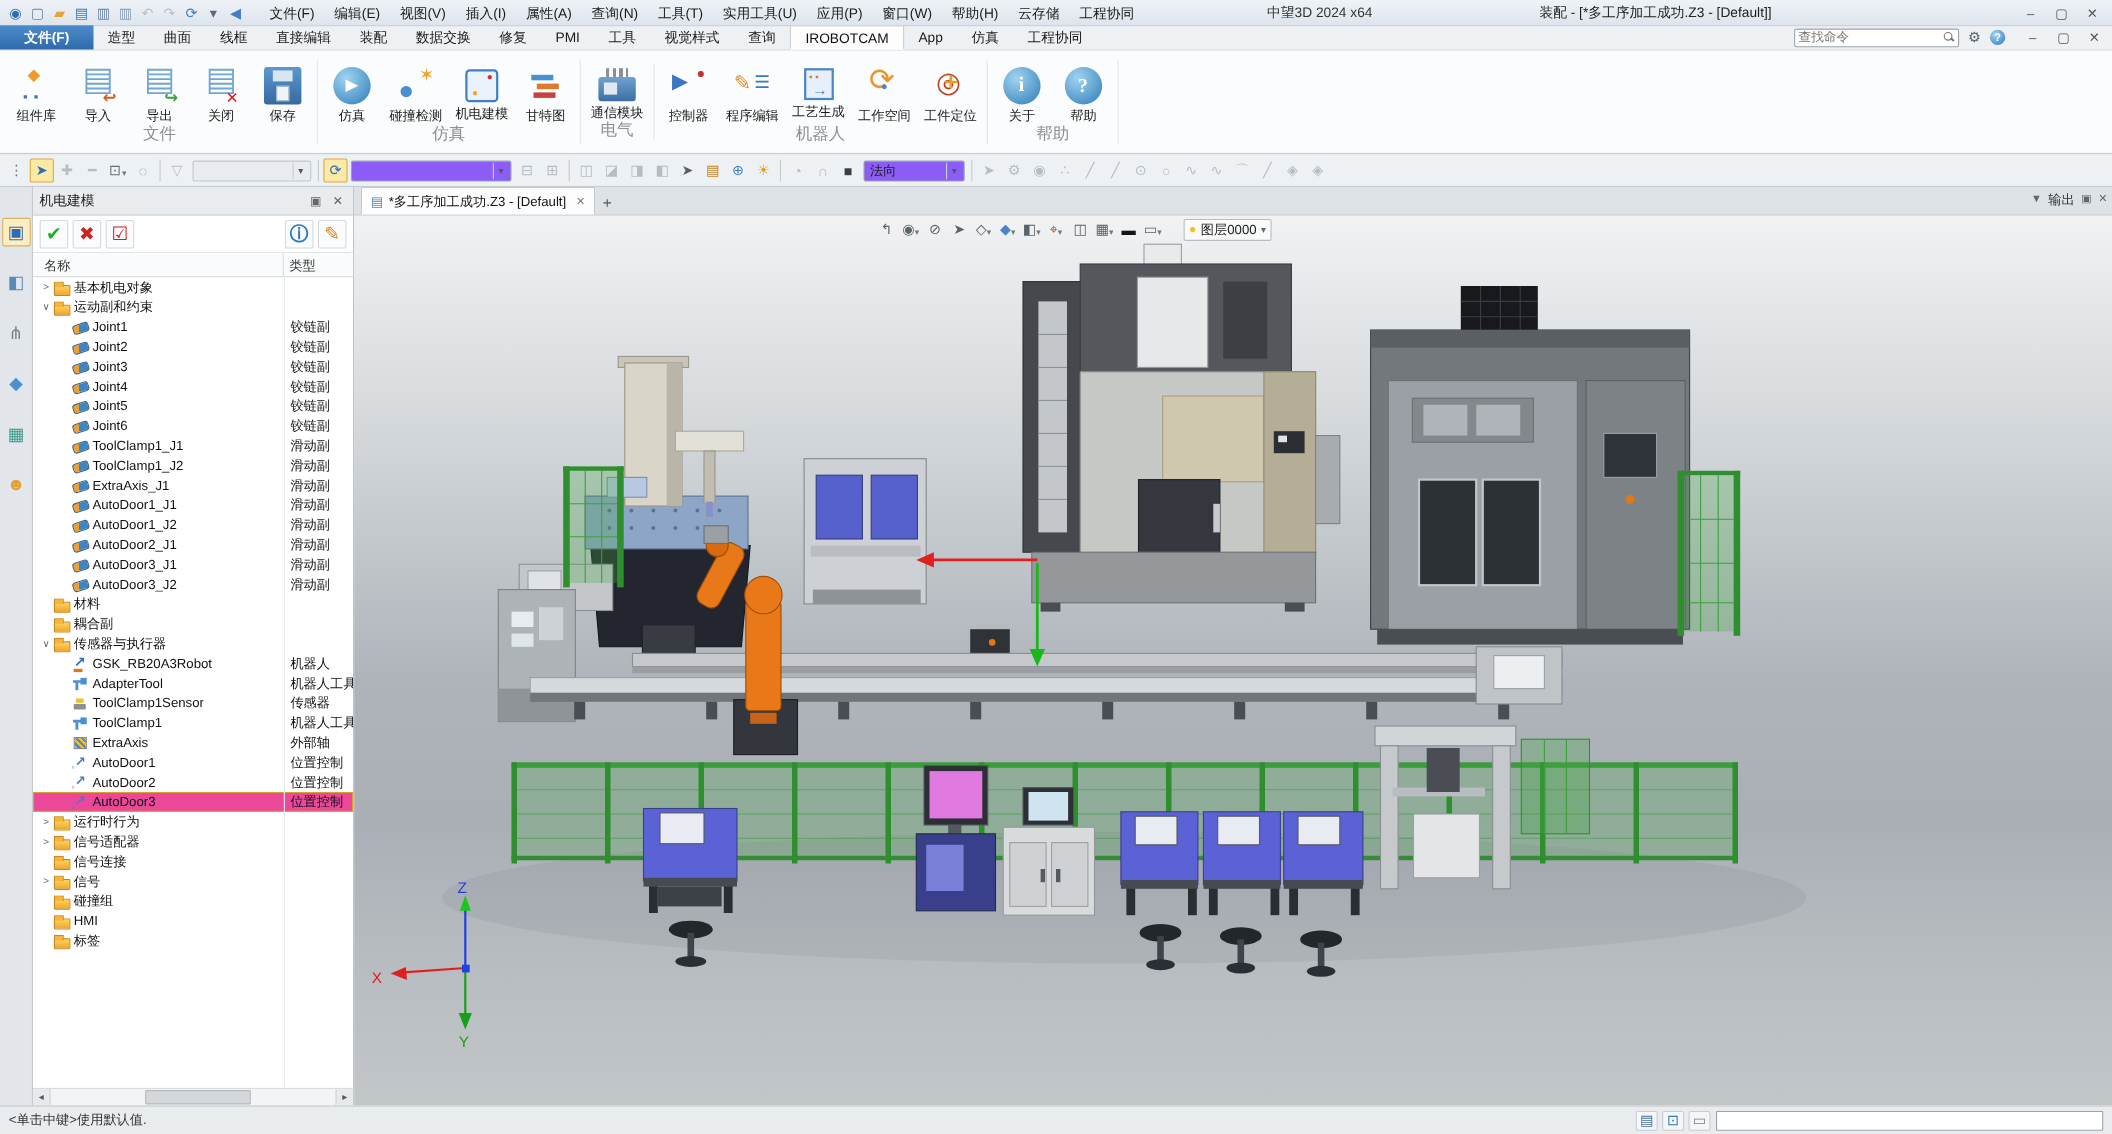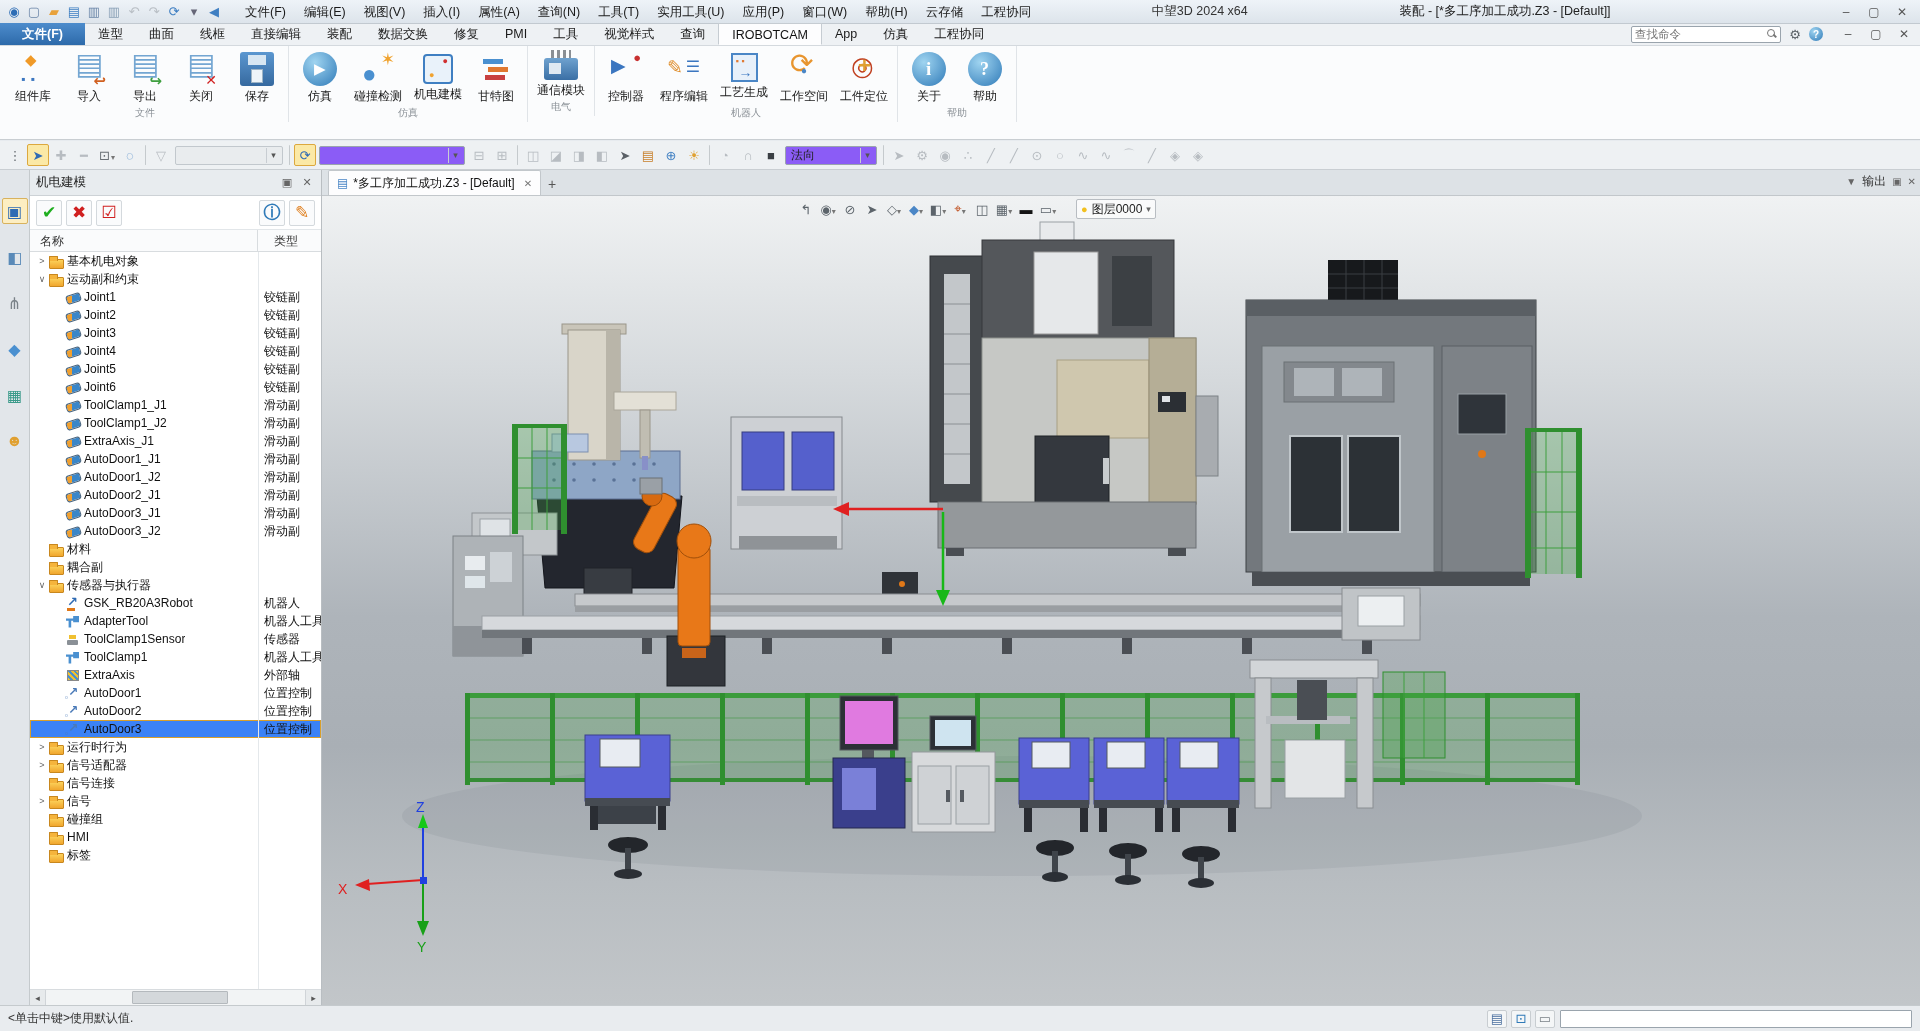--- a/index.html
+++ b/index.html
@@ -26,26 +26,26 @@
   .searchbox{width:150px;height:17px;background:#fff;border:1px solid #9aa4ad;border-radius:2px;display:flex;align-items:center;padding:0 3px}
   .searchbox input{border:none;outline:none;flex:1;font-size:11.5px;color:#333;background:transparent;min-width:0}
   .mag{width:10px;height:10px;position:relative;flex:0 0 10px}
   .mag::before{content:"";position:absolute;left:0;top:0;width:6px;height:6px;border:1.5px solid #777;border-radius:50%}
   .mag::after{content:"";position:absolute;left:6px;top:6px;width:4px;height:1.5px;background:#777;transform:rotate(45deg)}
   .miniicon{width:18px;height:18px;display:flex;align-items:center;justify-content:center;font-size:13px;color:#5a6066}
   .helpball{width:14px;height:14px;border-radius:50%;background:radial-gradient(circle at 35% 30%,#9fd4f0,#2f7ab8);color:#fff;font-size:10px;font-weight:bold;display:flex;align-items:center;justify-content:center}
   .ctl2{display:flex;margin-left:6px}
 
   
-  .ribbon{position:absolute;top:46px;left:0;right:0;height:94px;background:#fbfcfd;border-bottom:1px solid #c9ced2;display:flex;align-items:flex-start;padding-left:2px}
+  .ribbon{position:absolute;top:46px;left:0;right:0;height:94px;background:#fbfcfd;border-bottom:1px solid #c9ced2;display:flex;align-items:center;padding-left:2px}
   .rgroup{display:flex;flex-direction:column;border-right:1px solid #e0e4e8;padding:0 3px}
   .rbtns{display:flex;flex:1;align-items:flex-start}
   .rbtn{min-width:56px;padding:1px 5px 0;display:flex;flex-direction:column;align-items:center;cursor:default;border:1px solid transparent;border-radius:2px}
   .rlabel{font-size:12px;color:#1a1a1a;line-height:16px;white-space:nowrap}
-  .rgl{height:17px;text-align:center;font-size:10px;color:#8a9096;line-height:15px}
+  .rgl{height:17px;text-align:center;font-size:15px;color:#8a9096;line-height:15px}
   .ricon{position:relative;width:34px;height:34px;margin:4px auto 2px;display:block}
   .ricon::before,.ricon::after{position:absolute;line-height:1}
   [data-icon="component-library"] .ricon::before{content:"◆";color:#f09a28;font-size:15px;left:9px;top:0}
   [data-icon="component-library"] .ricon::after{content:"▪ ▪";color:#3b76c0;font-size:12px;left:5px;bottom:1px;letter-spacing:1px}
   [data-icon="import"] .ricon::before,[data-icon="export"] .ricon::before,[data-icon="close-doc"] .ricon::before{content:"▤";color:#74a6d2;font-size:30px;left:3px;top:-3px}
   [data-icon="import"] .ricon::after{content:"↩";color:#d06020;font-size:15px;right:0;bottom:-2px;font-weight:bold}
   [data-icon="export"] .ricon::after{content:"↪";color:#3f9f3f;font-size:15px;right:0;bottom:-2px;font-weight:bold}
   [data-icon="close-doc"] .ricon::after{content:"✕";color:#d02020;font-size:14px;right:1px;bottom:-1px;font-weight:bold}
   [data-icon="save"] .ricon{background:linear-gradient(#5b97d0,#36699f);border-radius:3px}
   [data-icon="save"] .ricon::before{content:"";left:8px;right:8px;top:3px;height:10px;background:#d7e6f2}
@@ -106,25 +106,25 @@
   
   .sidepanel{width:292px;background:#fff;border-right:1px solid #b9bec2;display:flex;flex-direction:column;position:relative}
   .phead{height:26px;background:#e8ecef;border-bottom:1px solid #cdd2d6;display:flex;align-items:center;padding:0 6px;font-size:12.5px;color:#222}
   .phead .sp{margin-left:auto;display:flex;gap:4px}
   .phicon{width:16px;height:16px;display:flex;align-items:center;justify-content:center;font-size:11px;color:#666}
   .ptool{height:34px;display:flex;align-items:center;gap:4px;padding:0 6px;border-bottom:1px solid #e2e6e9}
   .pticon{width:26px;height:26px;display:flex;align-items:center;justify-content:center;font-size:17px;font-weight:bold;border:1px solid #d4d9dd;border-radius:2px;background:#fafbfc;cursor:default}
   .pticon.push{margin-left:auto}
   .pgridhead{height:22px;display:flex;border-bottom:1px solid #d8dcdf;background:#fafbfc;position:relative;font-size:12px;color:#333}
   .pgridhead .c1{flex:1;padding:3px 0 0 10px}
-  .pgridhead .c2{width:64px;border-left:1px solid #d8dcdf;padding:3px 0 0 16px}
+  .pgridhead .c2{width:64px;border-left:1px solid #d8dcdf;padding:3px 0 0 5px}
   .tree{flex:1;overflow:hidden;position:relative}
   .tree::after{content:"";position:absolute;top:0;bottom:0;left:228px;width:1px;background:#e4e8eb;pointer-events:none}
   .trow{height:18px;display:flex;align-items:center;position:relative;padding-left:calc(6px + var(--lvl,0)*17px);font-size:12px;color:#111;cursor:default}
-  .trow.selected{background:#3b82f6;outline:1px solid #d89f2b;outline-offset:-1px}
+  .trow.selected{background:#ec4899;outline:1px solid #d89f2b;outline-offset:-1px}
   .expander{width:12px;flex:0 0 12px;font-size:9px;color:#666;text-align:center}
   .tlabel{padding-left:3px;white-space:nowrap;overflow:hidden}
   .ttype{position:absolute;left:229px;width:63px;padding-left:5px;white-space:nowrap;font-size:12px;color:#111}
   .ticon{width:16px;height:15px;position:relative;display:inline-block;flex:0 0 16px}
   [data-icon="folder"] .ticon::before{content:"";position:absolute;left:1px;top:5px;width:13px;height:8px;background:linear-gradient(#fcd35c,#f0a62e);border:1px solid #c8871e;border-radius:1px}
   [data-icon="folder"] .ticon::after{content:"";position:absolute;left:1px;top:2px;width:7px;height:4px;background:#f5b43c;border:1px solid #c8871e;border-bottom:none;border-radius:1px 1px 0 0}
   [data-icon="joint"] .ticon::before{content:"";position:absolute;left:1px;top:4px;width:13px;height:7px;border-radius:3px;background:linear-gradient(100deg,#f0a030 38%,#3a86c8 38%);border:1px solid #46637e;transform:rotate(-18deg)}
   [data-icon="robot"] .ticon::before{content:"↗";position:absolute;color:#2f6bb4;font-weight:bold;font-size:13px;left:2px;top:-2px}
   [data-icon="robot"] .ticon::after{content:"";position:absolute;left:2px;bottom:0;width:8px;height:3px;background:#e07818}
   [data-icon="tool"] .ticon::before{content:"";position:absolute;left:1px;top:1px;width:13px;height:13px;background:#4a90d0;clip-path:polygon(0 30%,55% 30%,55% 12%,100% 12%,100% 60%,55% 60%,55% 48%,40% 48%,40% 100%,20% 100%,20% 48%,0 48%)}

